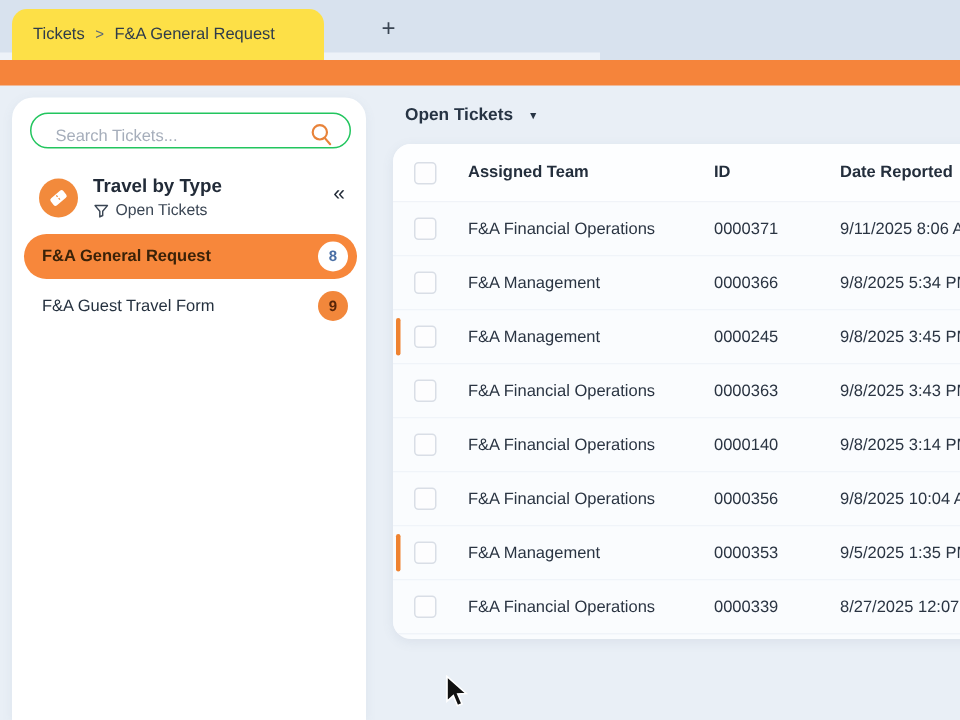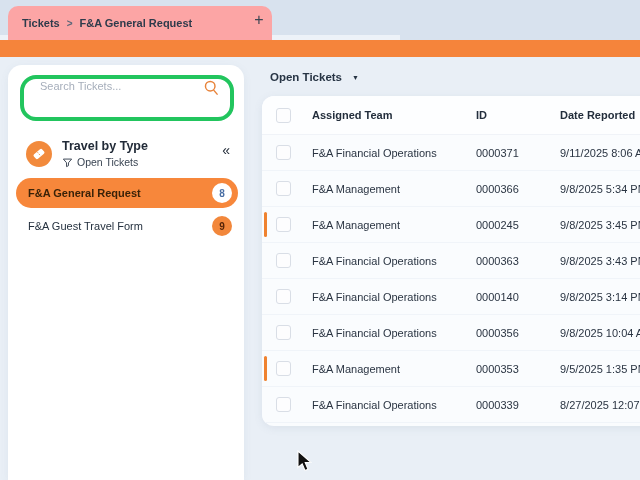--- a/index.html
+++ b/index.html
@@ -5,44 +5,44 @@
   html,body{margin:0;padding:0;}
   body{
     width:640px;height:480px;position:relative;overflow:hidden;
     background:#E9EFF6;
     font-family:"Liberation Sans", sans-serif;
     -webkit-font-smoothing:antialiased;
   }
   
   .tabbar{position:absolute;top:0;left:0;width:640px;height:40px;background:#D8E2EE;}
   .tab{
-    position:absolute;left:8px;top:6px;width:264px;height:34px;
-    background:#fca5a5;border-radius:10px 10px 0 0;
+    position:absolute;left:8px;top:6px;width:208px;height:34px;
+    background:#fde047;border-radius:10px 10px 0 0;
     display:flex;align-items:center;padding:0 14px;box-sizing:border-box;gap:7px;
-    font-size:11px;color:#2E3B4B;font-weight:bold;
+    font-size:11px;color:#2E3B4B;
   }
   .tab .crumb{white-space:nowrap;}
   .tab .chev{color:#5A6779;font-size:10px;}
   .newtab{
     position:absolute;left:247px;top:8px;width:24px;height:24px;
     display:flex;align-items:center;justify-content:center;
     font-size:16px;color:#3A4553;cursor:default;border-radius:6px;
   }
   .tab-underlay{position:absolute;left:0;top:35px;width:400px;height:5px;background:#EDF2F8;}
   
   .appbar{position:absolute;top:40px;left:0;width:640px;height:17px;background:#F5843B;}
   
   .sidebar{
     position:absolute;left:8px;top:65px;width:236px;height:415px;
     background:#FFFFFF;border-radius:14px 14px 0 0;
     box-shadow:0 2px 8px rgba(90,110,140,.08);
   }
   .search{
-    margin:10px 10px 10px 12px;height:46px;border:4px solid #22c55e;border-radius:16px;
-    display:flex;align-items:flex-start;padding:0 10px 0 14px;background:#FFFFFF;box-sizing:border-box;
+    margin:10px 10px 10px 12px;height:24px;border:1px solid #22c55e;border-radius:16px;
+    display:flex;align-items:flex-end;padding:0 10px 0 14px;background:#FFFFFF;box-sizing:border-box;
   }
   .search input{
     border:none;outline:none;flex:1;font-size:11px;color:#333;background:transparent;
     font-family:"Liberation Sans", sans-serif;min-width:0;
   }
   .search input::placeholder{color:#A6AEBB;}
   .search svg{flex:0 0 auto;}
   .section{position:relative;padding:8px 14px 6px 18px;display:flex;align-items:flex-start;}
   .ticket-circle{
     width:26px;height:26px;border-radius:50%;background:#F28A3C;

